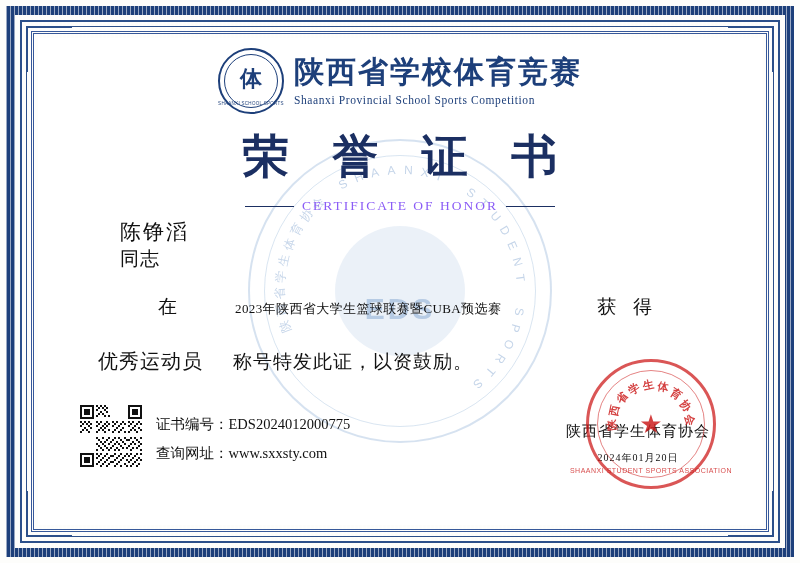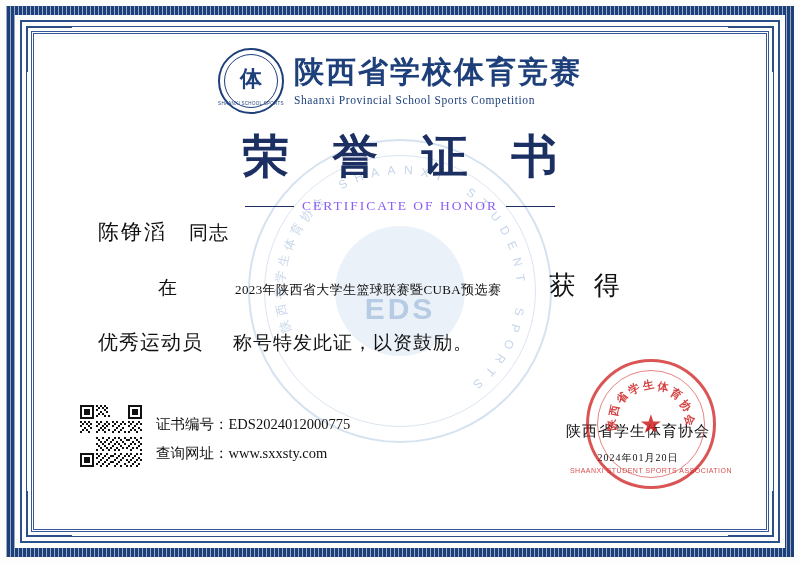--- a/index.html
+++ b/index.html
@@ -233,41 +233,41 @@
   }
   .line-row {
     display: flex;
     align-items: baseline;
     font-family: "Liberation Serif", serif;
     color: #111;
     font-size: 19px;
     margin-bottom: 22px;
     white-space: nowrap;
   }
-  .row-name { padding-left: 28px; }
+  .row-name { padding-left: 28px; flex-direction: column; }
   .name-val {
     font-size: 21px;
     letter-spacing: 2px;
   }
   .tongzhi {
     margin-left: 22px;
     font-size: 19px;
     letter-spacing: 1px;
   }
   .row-event {
     padding-left: 88px;
     justify-content: flex-start;
   }
   .zai { font-size: 19px; }
   .event-val {
     font-size: 13px;
     letter-spacing: 0.4px;
     margin: 0 48px 8px 58px;
   }
-  .huode { font-size: 26px; letter-spacing: 6px; }
+  .huode { font-size: 19px; letter-spacing: 6px; margin-left: 48px; }
   .row-award { padding-left: 28px; }
   .award-val {
     font-size: 20px;
     letter-spacing: 1px;
   }
   .award-tail {
     margin-left: 30px;
     font-size: 19px;
     letter-spacing: 1px;
   }

